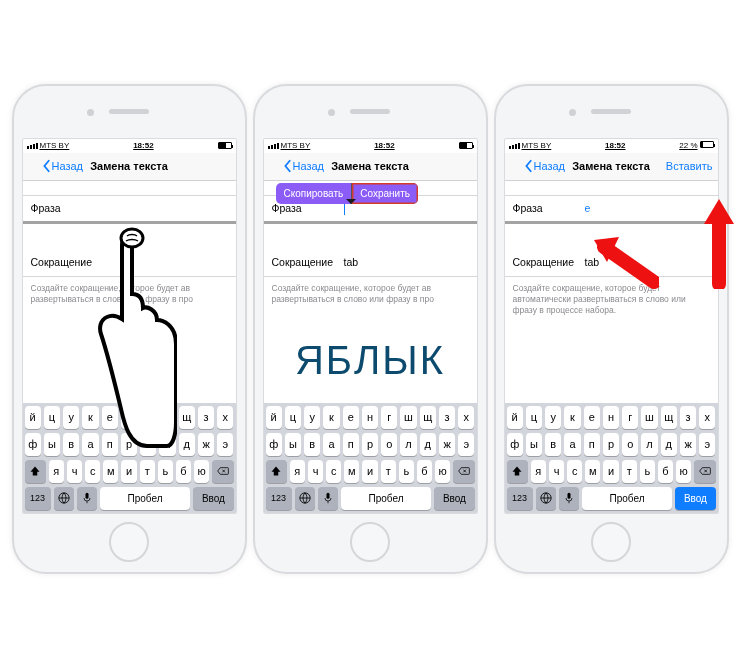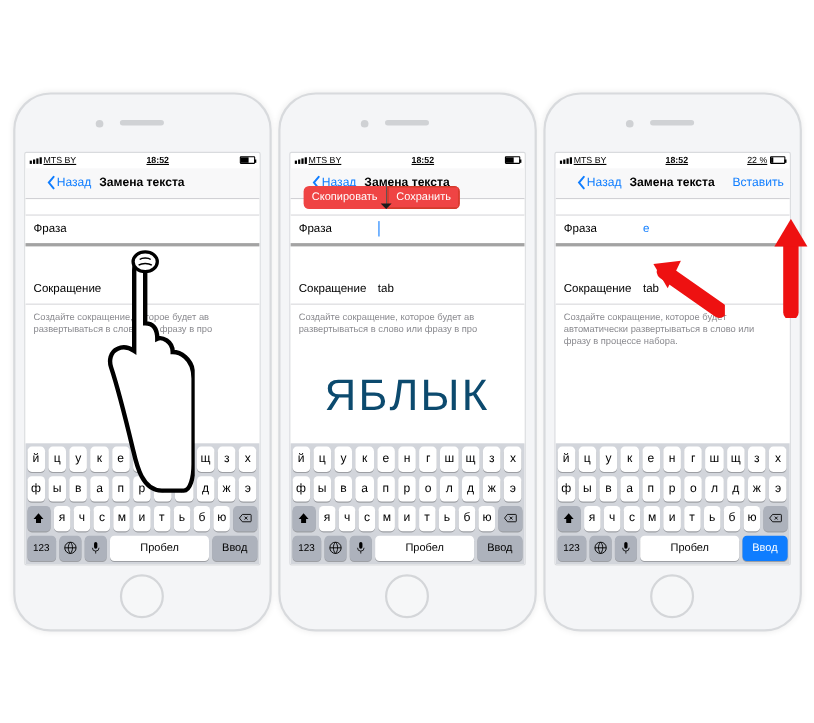--- a/index.html
+++ b/index.html
@@ -52,21 +52,21 @@
     font-size:9.5px;
     color:#000;
   }
   
   .status {
     height:14px; display:flex; align-items:center;
     padding:0 4px; font-size:8px; color:#000;text-decoration:underline;
   }
   .status .left { display:flex; gap:2px; align-items:center; }
   .status .center { flex:1; text-align:center; font-weight:600; }
-  .status .right { display:flex; gap:2px; align-items:center; }
+  .status .right { display:flex; gap:2px; align-items:flex-start; }
   .sigbars { display:flex; gap:1px; align-items:flex-end; }
   .sigbars i { width:2px; background:#000; display:block; }
   .sigbars i:nth-child(1){height:3px} .sigbars i:nth-child(2){height:4px}
   .sigbars i:nth-child(3){height:5px} .sigbars i:nth-child(4){height:6px}
   .battery { width:14px; height:7px; border:0.8px solid #000; border-radius:1px; position:relative; }
   .battery::after{content:"";position:absolute;right:-2px;top:1.5px;width:1.5px;height:3px;background:#000;}
   .battery i{display:block;height:100%;background:#000;}
   
   .nav {
     height:28px; display:flex; align-items:center;
@@ -107,22 +107,22 @@
   .bottomrow .key { height:23px; }
   .k-123 { flex:1.3; background:#adb2bc; font-size:9px; }
   .k-globe { flex:1; background:#adb2bc; }
   .k-mic { flex:1; background:#adb2bc; }
   .k-space { flex:4.5; font-size:10px; }
   .k-enter { flex:2; background:#adb2bc; font-size:10px; }
   .k-enter.blue { background:#0f7dff; color:#fff; }
   .key svg { width:12px; height:12px; }
   
   .ctx {
-    position:absolute; top:30px; left:12px;
-    display:flex; background:#ef4444; border-radius:5px;
+    position:absolute; top:44px; left:12px;
+    display:flex; background:#8b5cf6; border-radius:5px;
     font-size:10px; color:#fff; overflow:hidden;
     z-index:5;
   }
   .ctx .item { padding:5px 8px; }
   .ctx .sep { width:1px; background:#555; }
   .ctx .item.hl { box-shadow: inset 0 0 0 1.5px #d43b2c; }
   .ctx::after {
     content:""; position:absolute; bottom:-5px; left:70px;
     border:5px solid transparent; border-top-color:#1b1b1c;
   }

